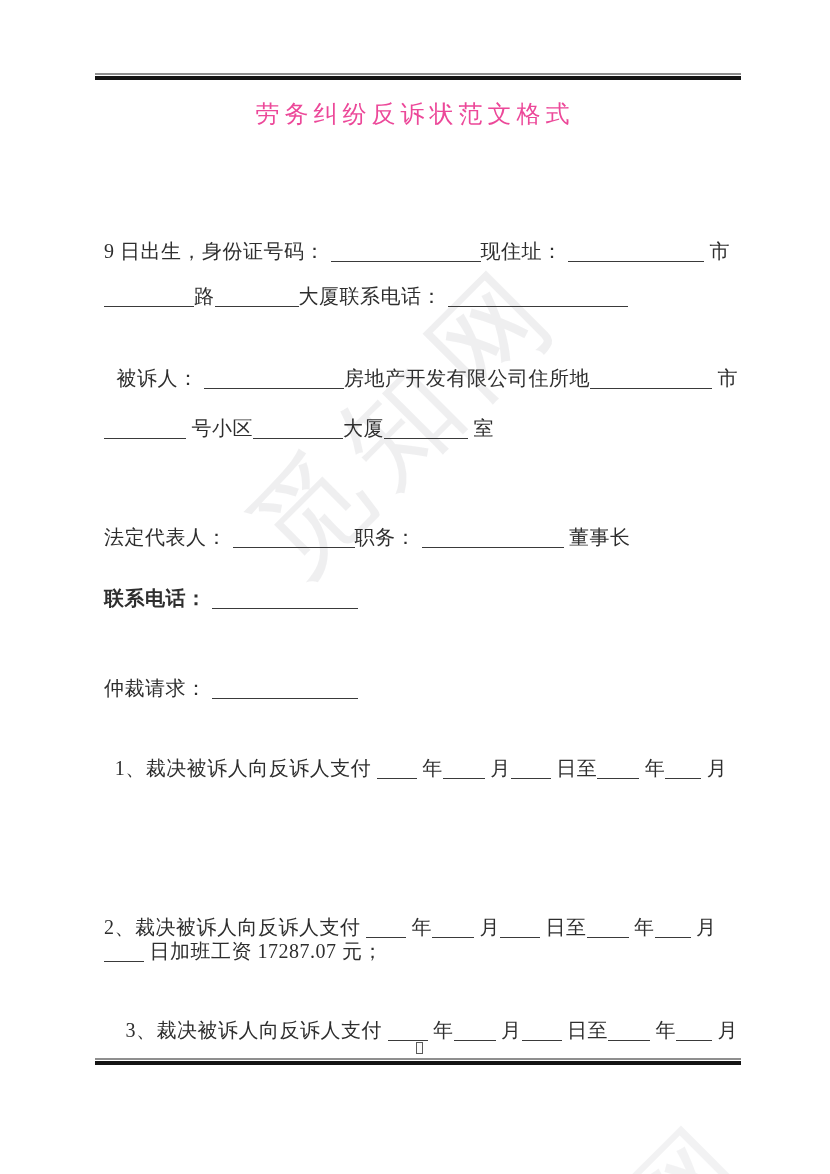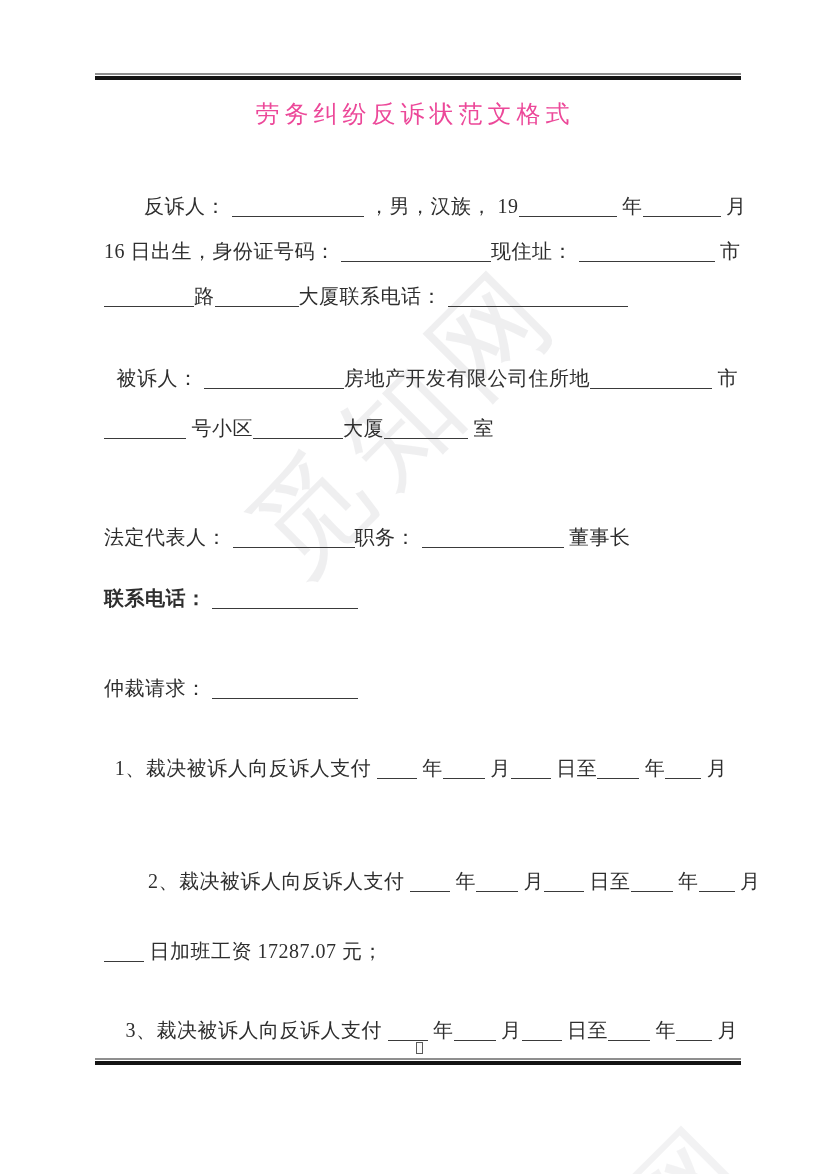--- a/index.html
+++ b/index.html
@@ -42,21 +42,21 @@
     vertical-align:-4px;
   }
 
   
   .l0{top:192px;} .l1{top:237px;} .l2{top:282px;}
   .l3{top:364px;text-align:right;} .l4{top:414px;}
   .l5{top:523px;}
   .l6{top:584px;font-weight:bold;}
   .l7{top:674px;}
   .l8{top:754px;text-align:center;} .l9{top:802px;}
-  .l10{top:867px;margin-left:44px;} .l11{top:937px;}
+  .l10{top:913px;} .l11{top:937px;}
   .l12{top:1016px;text-align:right;}
 
   .watermark{
     position:absolute;
     width:400px;
     text-align:center;
     font-size:112px;
     letter-spacing:14px;
     color:#5a5a66;
     white-space:nowrap;
@@ -84,22 +84,21 @@
   <div class="watermark wm-bottom">觅知网</div>
 
   <div class="rule rule-top">
     <div class="thin"></div>
       <div class="gap"></div>
       <div class="thick"></div>
   </div>
 
   <div class="doc-title">劳务纠纷反诉状范文格式</div>
 
-  <div class="line l0 indent"><span>反诉人： </span><span class="blank" style="width: 132px;"></span><span> ，男，汉族，  19</span><span class="blank" style="width: 98px;"></span><span> 年</span><span class="blank" style="width: 78px;"></span><span> 月</span></div>
-  <div class="line l1"><span>16  日出生，身份证号码： </span><span class="blank" style="width: 150px;"></span><span>现住址： </span><span class="blank" style="width: 136px;"></span><span> 市</span></div>
+  <div class="line l1"><span>9  日出生，身份证号码： </span><span class="blank" style="width: 150px;"></span><span>现住址： </span><span class="blank" style="width: 136px;"></span><span> 市</span></div>
   <div class="line l2"><span class="blank" style="width: 90px;"></span><span>路</span><span class="blank" style="width: 84px;"></span><span>大厦联系电话： </span><span class="blank" style="width: 180px;"></span></div>
 
   <div class="line l3"><span>被诉人： </span><span class="blank" style="width: 140px;"></span><span>房地产开发有限公司住所地</span><span class="blank" style="width: 122px;"></span><span> 市</span></div>
   <div class="line l4"><span class="blank" style="width: 82px;"></span><span> 号小区</span><span class="blank" style="width: 90px;"></span><span>大厦</span><span class="blank" style="width: 84px;"></span><span> 室</span></div>
 
   <div class="line l5"><span>法定代表人： </span><span class="blank" style="width: 122px;"></span><span>职务： </span><span class="blank" style="width: 142px;"></span><span> 董事长</span></div>
 
   <div class="line l6"><span>联系电话： </span><span class="blank" style="width: 146px;"></span></div>
 
   <div class="line l7"><span>仲裁请求： </span><span class="blank" style="width: 146px;"></span></div>

